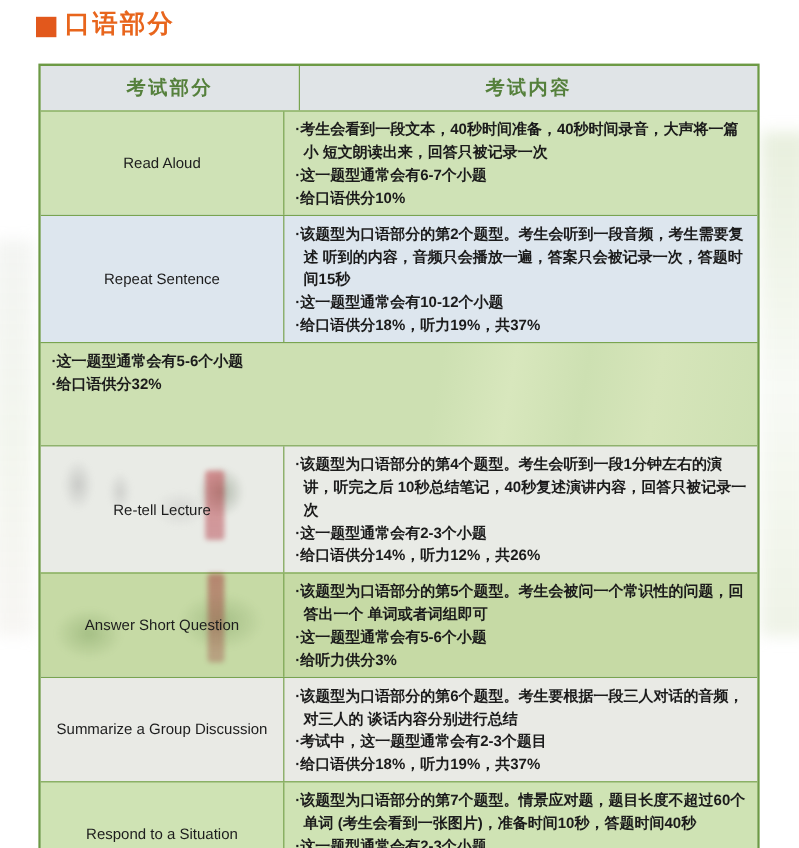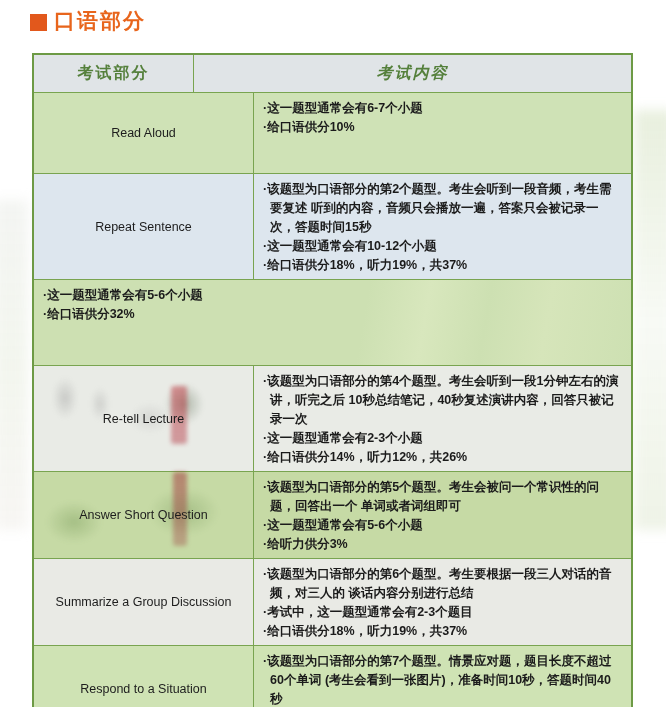--- a/index.html
+++ b/index.html
@@ -21,26 +21,26 @@
   .title-text{font-size:21px;font-weight:bold;color:#e8651c;letter-spacing:2px;line-height:1.1;text-align:right;}
 
   
   .exam-table{
     position:absolute;left:32px;top:53px;width:601px;
     border:2px solid #6d9a45;box-sizing:border-box;background:#f4f6f2;
   }
   .thead{display:flex;background:#e0e4e7;}
   .th{font-size:16px;font-weight:bold;color:#55803c;letter-spacing:2px;
       display:flex;align-items:center;justify-content:center;padding:8px 0;}
-  .th-part{width:160px;border-right:1.5px solid #79a450;box-sizing:border-box;}
-  .th-content{flex:1;font-style:italic;}
+  .th-part{width:216px;border-right:1.5px solid #79a450;box-sizing:border-box;}
+  .th-content{flex:1;}
 
   .row{display:flex;border-top:1.5px solid #79a450;position:relative;}
   .cell-label{
-    width:220px;border-right:1.5px solid #79a450;box-sizing:border-box;
+    width:203px;border-right:1.5px solid #79a450;box-sizing:border-box;
     display:flex;align-items:center;justify-content:center;
     font-size:12.5px;color:#1d1d1d;text-align:right;padding:4px;position:relative;z-index:2;
   }
   .cell-content{
     flex:1;padding:6px 8px 4px 9px;font-size:12.5px;line-height:19px;
     font-weight:bold;color:#1b1b1b;position:relative;z-index:2;
   }
   .bullet{padding-left:7px;text-indent:-7px;}
 
   
@@ -84,20 +84,21 @@
 <div class="exam-table">
 
   <div class="thead">
     <div class="th th-part">考试部分</div>
     <div class="th th-content">考试内容</div>
   </div>
 
   <div class="row row-0">
     <div class="cell-label">Read Aloud</div>
     <div class="cell-content">
+      <div class="bullet">·考生会看到一段文本，40秒时间准备，40秒时间录音，大声将一篇小 短文朗读出来，回答只被记录一次</div>
       <div class="bullet">·这一题型通常会有6-7个小题</div>
       <div class="bullet">·给口语供分10%</div>
     </div>
   </div>
 
   <div class="row row-1">
     <div class="cell-label">Repeat Sentence</div>
     <div class="cell-content">
       <div class="bullet">·该题型为口语部分的第2个题型。考生会听到一段音频，考生需要复述 听到的内容，音频只会播放一遍，答案只会被记录一次，答题时间15秒</div>
       <div class="bullet">·这一题型通常会有10-12个小题</div>

